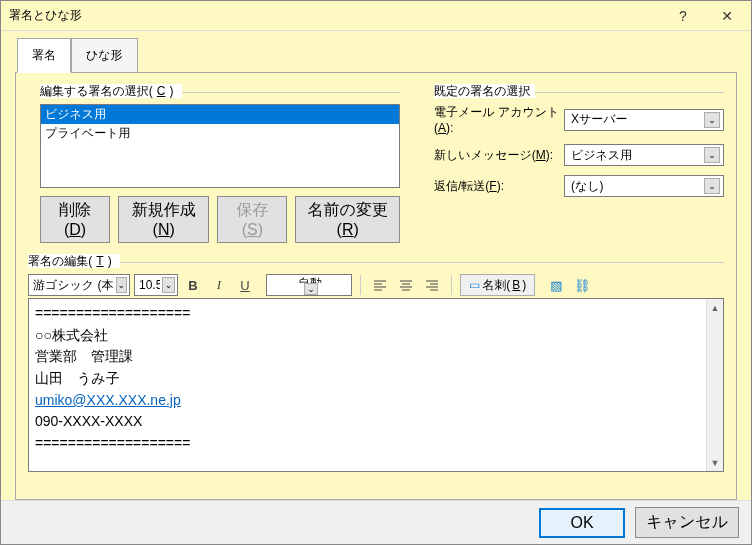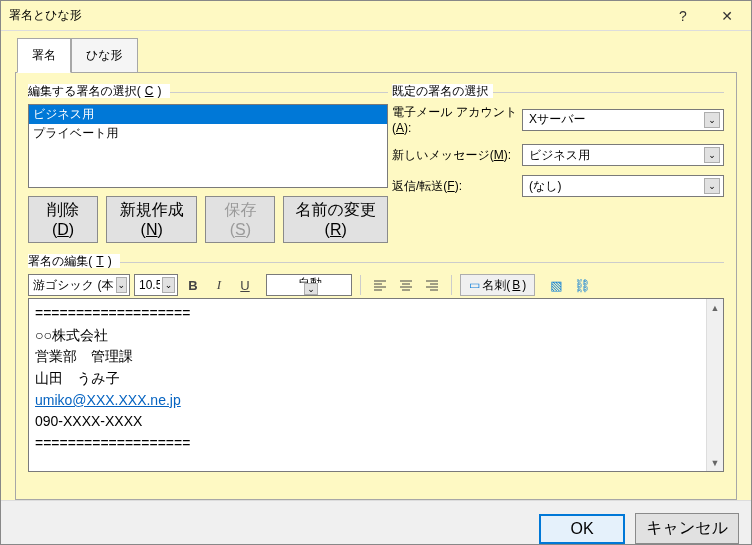--- a/index.html
+++ b/index.html
@@ -51,21 +51,21 @@
 .tab.active { background: #fff; border-bottom: 1px solid #fff; z-index: 2; }
 .tabpanel {
   border: 1px solid #a7a7a7;
   border-top: 1px solid #a7a7a7;
   padding: 10px 12px 12px 12px;
   flex: 1;
   display: flex;
   flex-direction: column;
   position: relative;
 }
-.top-row { display: flex; gap: 4px; }
+.top-row { display: flex; gap: 34px; margin-left: 12px; }
 .left-col { width: 360px; }
 .right-col { flex: 1; }
 .grouplabel {
   font-size: 12px;
   margin-bottom: 4px;
   position: relative;
   color: #000;
 }
 .grouplabel .line {
   position: absolute;
@@ -183,21 +183,21 @@
   display: flex; flex-direction: column; justify-content: space-between;
 }
 .vscroll .arrow {
   height: 17px; display:flex; align-items:center; justify-content:center;
   font-size: 9px; color:#666;
 }
 .footer {
   height: 44px;
   border-top: 1px solid #ddd;
   display: flex;
-  align-items: flex-end;
+  align-items: center;
   justify-content: flex-end;
   padding: 0 12px;
   gap: 10px;
   background: #f0f0f0;
 }
 .footer .btn { min-width: 86px; padding: 4px 10px; }
 .footer .btn.ok { border: 2px solid #0078d7; background: #e5f1fb; }
 </style>
 </head>
 <body>

